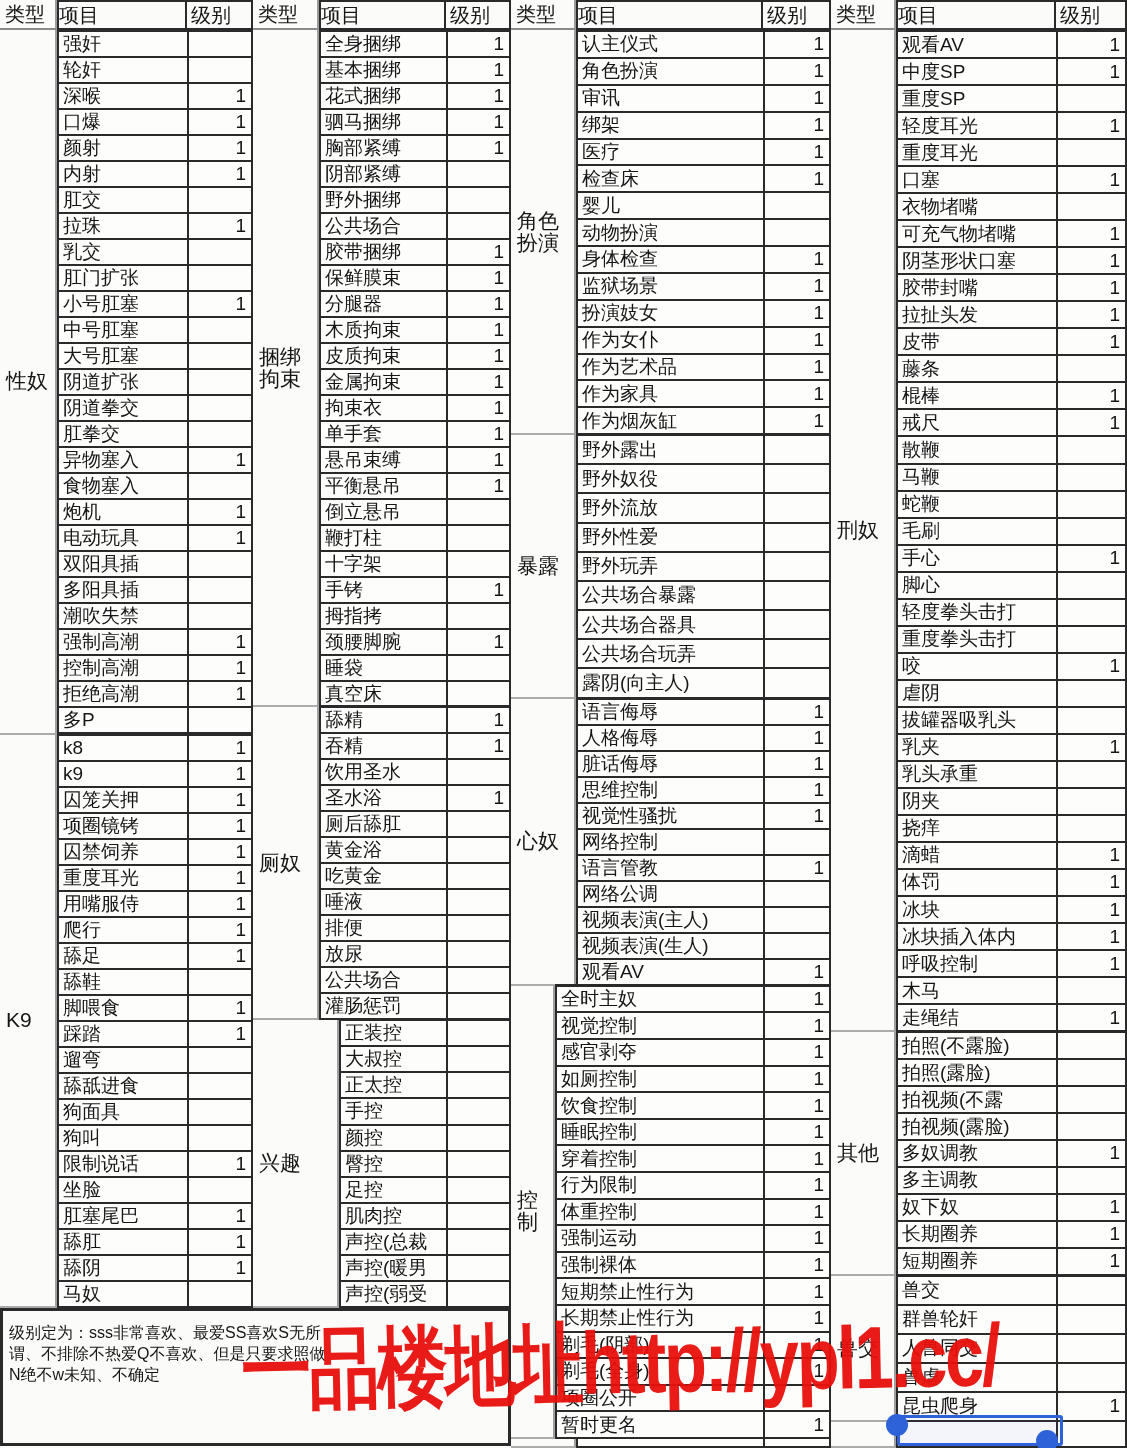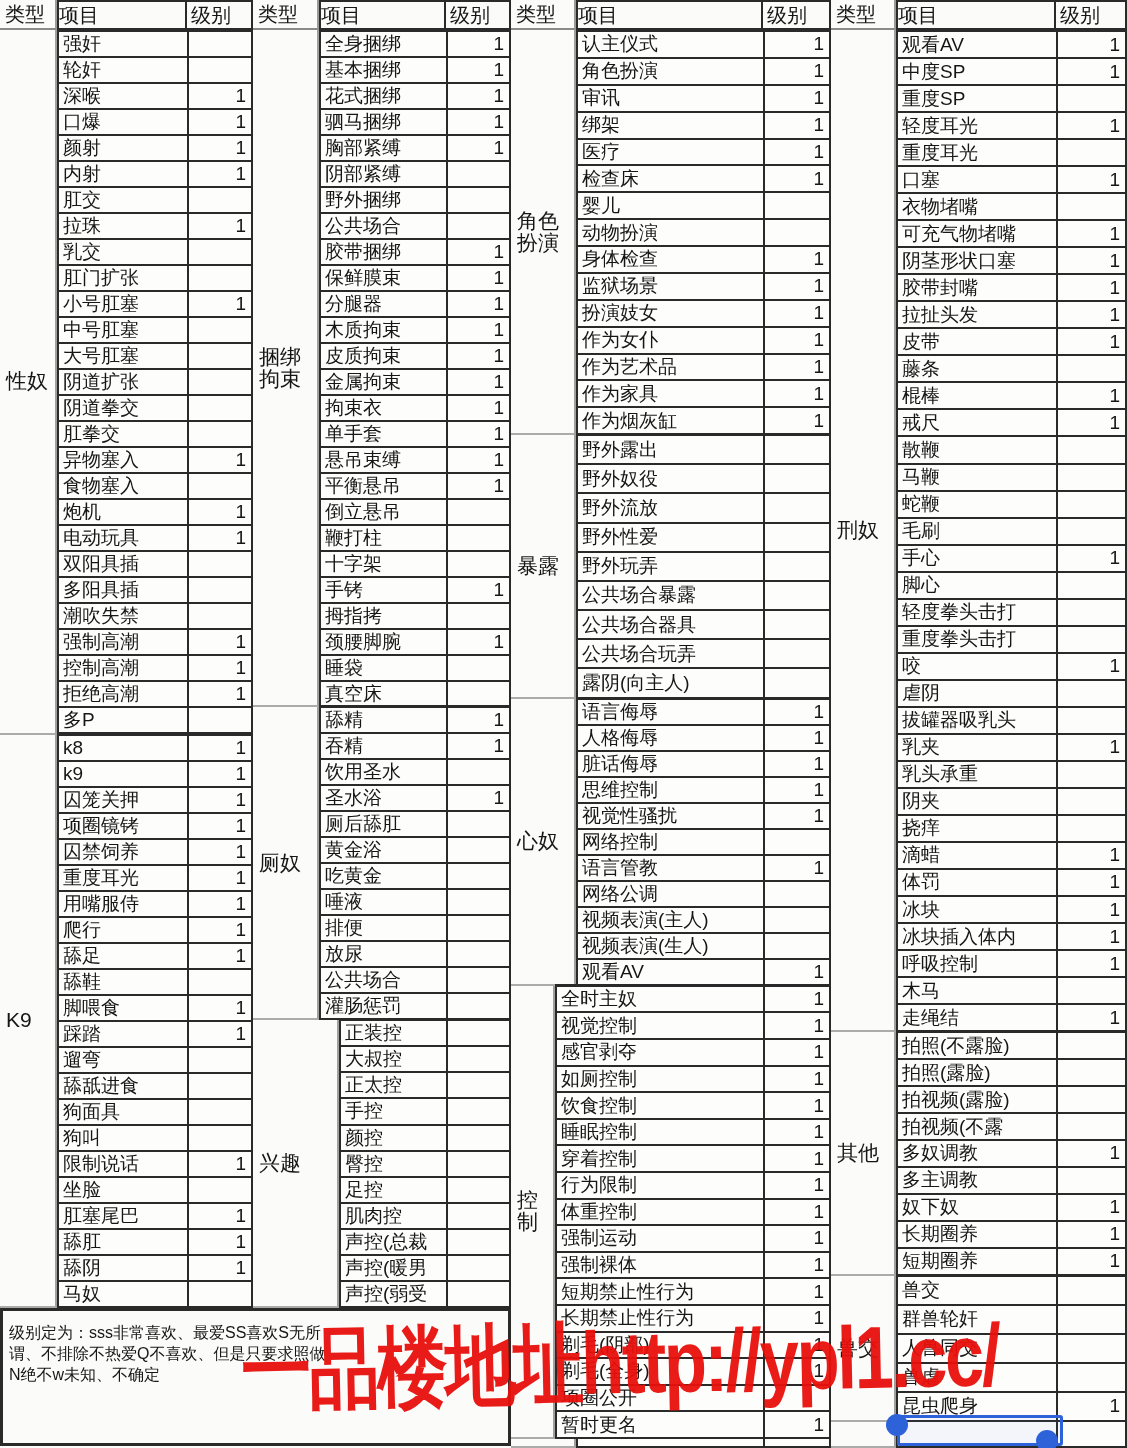--- a/index.html
+++ b/index.html
@@ -895,25 +895,25 @@
           <div class="items">
             <div class="row">
               <div class="ilabel">拍照(不露脸)</div>
               <div class="ilevel" style="width: 69px;"></div>
             </div>
             <div class="row">
               <div class="ilabel">拍照(露脸)</div>
               <div class="ilevel" style="width: 69px;"></div>
             </div>
             <div class="row">
+              <div class="ilabel">拍视频(不露</div>
+              <div class="ilevel" style="width: 69px;"></div>
+            </div>
+            <div class="row">
               <div class="ilabel">拍视频(露脸)</div>
-              <div class="ilevel" style="width: 69px;"></div>
-            </div>
-            <div class="row">
-              <div class="ilabel">拍视频(不露</div>
               <div class="ilevel" style="width: 69px;"></div>
             </div>
             <div class="row">
               <div class="ilabel">多奴调教</div>
               <div class="ilevel" style="width: 69px;">1</div>
             </div>
             <div class="row">
               <div class="ilabel">多主调教</div>
               <div class="ilevel" style="width: 69px;"></div>
             </div>

